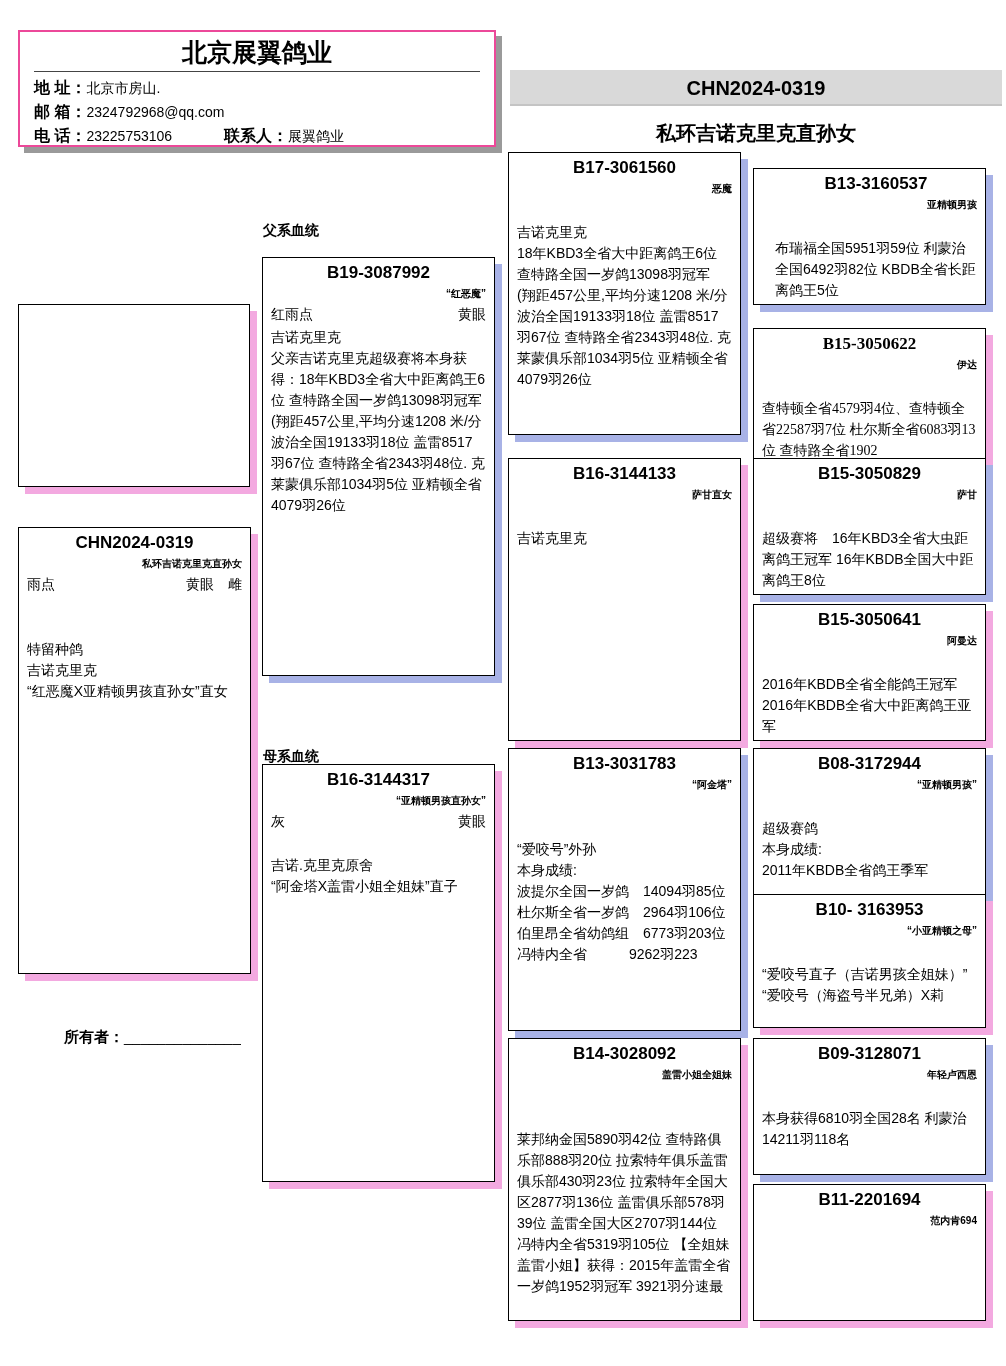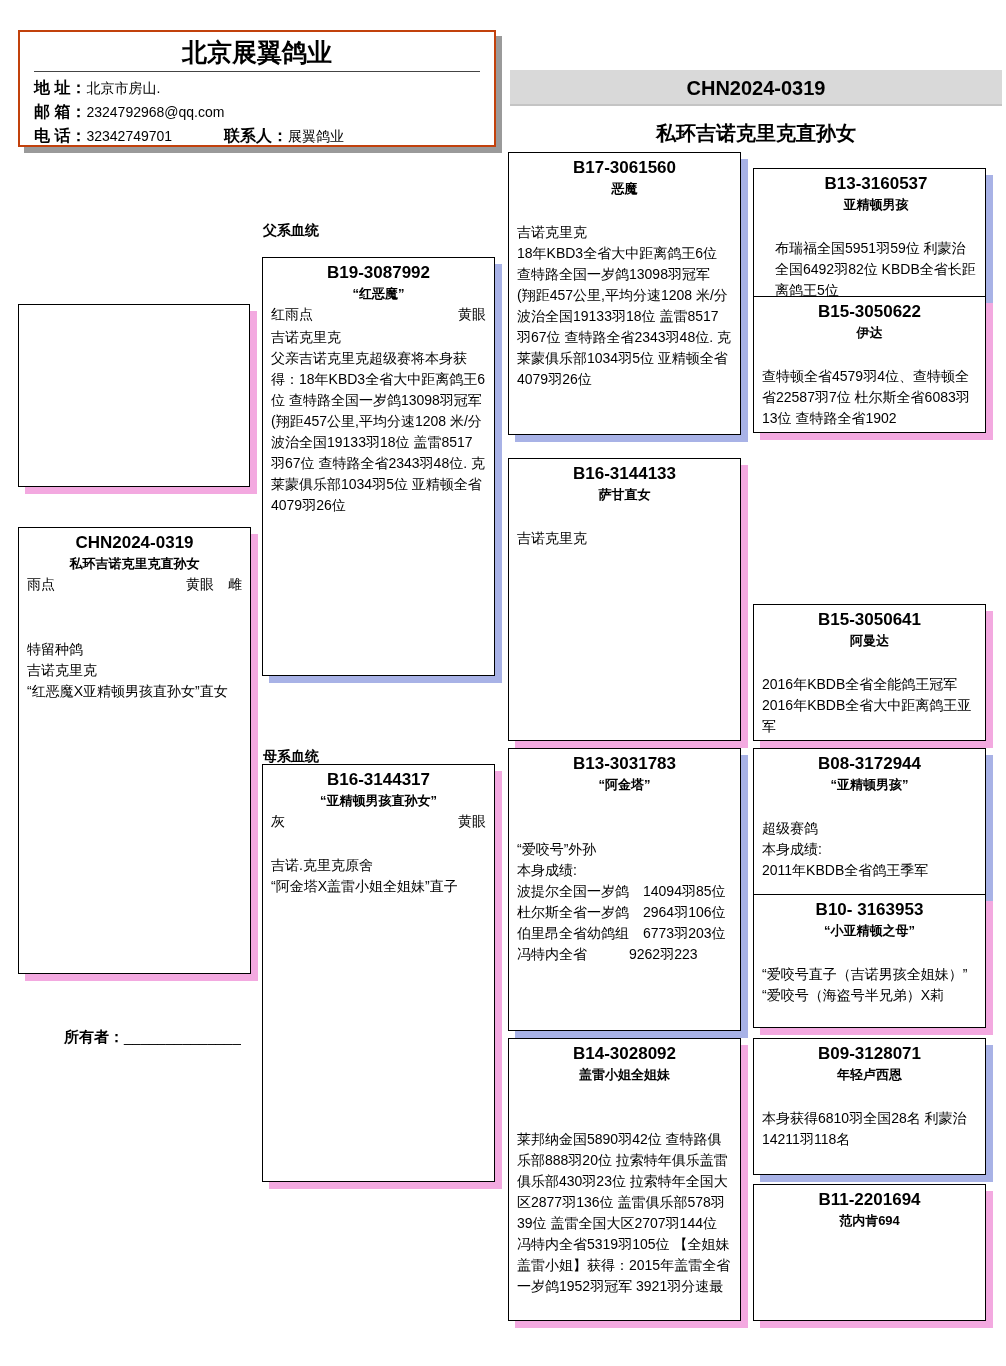--- a/index.html
+++ b/index.html
@@ -6,28 +6,28 @@
   html,body { background:#fff; }
   body { font-family:"Liberation Sans","DejaVu Sans",sans-serif; color:#000; }
   #page { position:relative; width:1006px; height:1366px; background:#fff; overflow:hidden; }
 
   
   .box { position:absolute; background:#fff; border:1px solid #000; padding:4px 8px 6px 8px;
          font-size:14px; line-height:21px; overflow:hidden; }
   .shadow-blue { box-shadow:7px 7px 0 #a8b2e6; }
   .shadow-pink { box-shadow:7px 7px 0 #f3a9e0; }
   .box-ring { text-align:center; font-weight:bold; font-size:17px; line-height:22px; }
-  .box-name { text-align:center; font-weight:bold; font-size:13px; line-height:20px; }
+  .box-name { text-align:right; font-weight:bold; font-size:10px; line-height:20px; }
   .cr-row  { display:flex; justify-content:space-between; line-height:21px; }
   .cr-right{ display:flex; gap:14px; }
   .box-body{ white-space:pre-line; margin-top:2px; }
 
   
   #loft-card { position:absolute; left:18px; top:30px; width:478px; height:117px;
-               border:2px solid #c2410c; background:#fff; box-shadow:6px 6px 0 #9a9a9a; padding:4px 14px; }
+               border:2px solid #ec4899; background:#fff; box-shadow:6px 6px 0 #9a9a9a; padding:4px 14px; }
   #loft-name { text-align:center; font-size:25px; font-weight:bold; line-height:32px; }
   #loft-rule { border-top:1px solid #444; margin:3px 0 4px 0; }
   .loft-row { font-size:14px; line-height:24px; white-space:nowrap; }
   .loft-label { font-weight:bold; font-size:16px; }
   .loft-inline-label { font-weight:bold; font-size:16px; margin-left:52px; }
 
   
   #ring-bar { position:absolute; left:510px; top:70px; width:492px; height:36px; background:#d9d9d9;
               border-bottom:2px solid #c4c4c4; text-align:center; font-size:20px; font-weight:bold; line-height:36px; }
   #pigeon-title { position:absolute; left:510px; top:120px; width:492px; text-align:center;
@@ -50,21 +50,21 @@
   <div id="loft-card">
     <div id="loft-name">北京展翼鸽业</div>
     <div id="loft-rule"></div>
     <div class="loft-row">
       <span class="loft-label">地 址：</span><span>北京市房山.</span>
     </div>
     <div class="loft-row">
       <span class="loft-label">邮 箱：</span><span>2324792968@qq.com</span>
     </div>
     <div class="loft-row">
-      <span class="loft-label">电 话：</span><span>32342749701</span><span class="loft-inline-label">联系人：</span><span>展翼鸽业</span>
+      <span class="loft-label">电 话：</span><span>23225753106</span><span class="loft-inline-label">联系人：</span><span>展翼鸽业</span>
     </div>
   </div>
 
   <div id="ring-bar">CHN2024-0319</div>
   <div id="pigeon-title">私环吉诺克里克直孙女</div>
 
   <div class="branch-label" style="left:263px; top:222px;">父系血统</div>
   <div class="branch-label" style="left:263px; top:748px;">母系血统</div>
 
   <div id="photo-box"></div>
@@ -149,27 +149,33 @@
 莱邦纳金国5890羽42位 查特路俱乐部888羽20位  拉索特年俱乐盖雷俱乐部430羽23位 拉索特年全国大区2877羽136位 盖雷俱乐部578羽39位 盖雷全国大区2707羽144位 冯特内全省5319羽105位 【全姐妹盖雷小姐】获得：2015年盖雷全省一岁鸽1952羽冠军 3921羽分速最</div>
   </div>
 
   <div class="box shadow-blue" style="left:753px; top:168px; width:233px; height:137px;padding-left:21px;">
     <div class="box-ring">B13-3160537</div>
     <div class="box-name">亚精顿男孩</div>
     <div class="box-body">
 布瑞福全国5951羽59位  利蒙治全国6492羽82位 KBDB全省长距离鸽王5位</div>
   </div>
 
-  <div class="box shadow-pink" style="left:753px; top:296px; width:233px; height:137px;">
+  <div class="box shadow-pink" style="left:753px; top:328px; width:233px; height:137px;font-family:Liberation Serif, serif;">
     <div class="box-ring">B15-3050622</div>
     <div class="box-name">伊达</div>
     <div class="box-body">
 查特顿全省4579羽4位、查特顿全省22587羽7位 杜尔斯全省6083羽13位 查特路全省1902</div>
   </div>
 
+  <div class="box shadow-blue" style="left:753px; top:458px; width:233px; height:137px;">
+    <div class="box-ring">B15-3050829</div>
+    <div class="box-name">萨甘</div>
+    <div class="box-body">
+超级赛将　16年KBD3全省大虫距离鸽王冠军 16年KBDB全国大中距离鸽王8位</div>
+  </div>
 
   <div class="box shadow-pink" style="left:753px; top:604px; width:233px; height:137px;">
     <div class="box-ring">B15-3050641</div>
     <div class="box-name">阿曼达</div>
     <div class="box-body">
 2016年KBDB全省全能鸽王冠军 2016年KBDB全省大中距离鸽王亚军</div>
   </div>
 
   <div class="box shadow-blue" style="left:753px; top:748px; width:233px; height:158px;">
     <div class="box-ring">B08-3172944</div>

